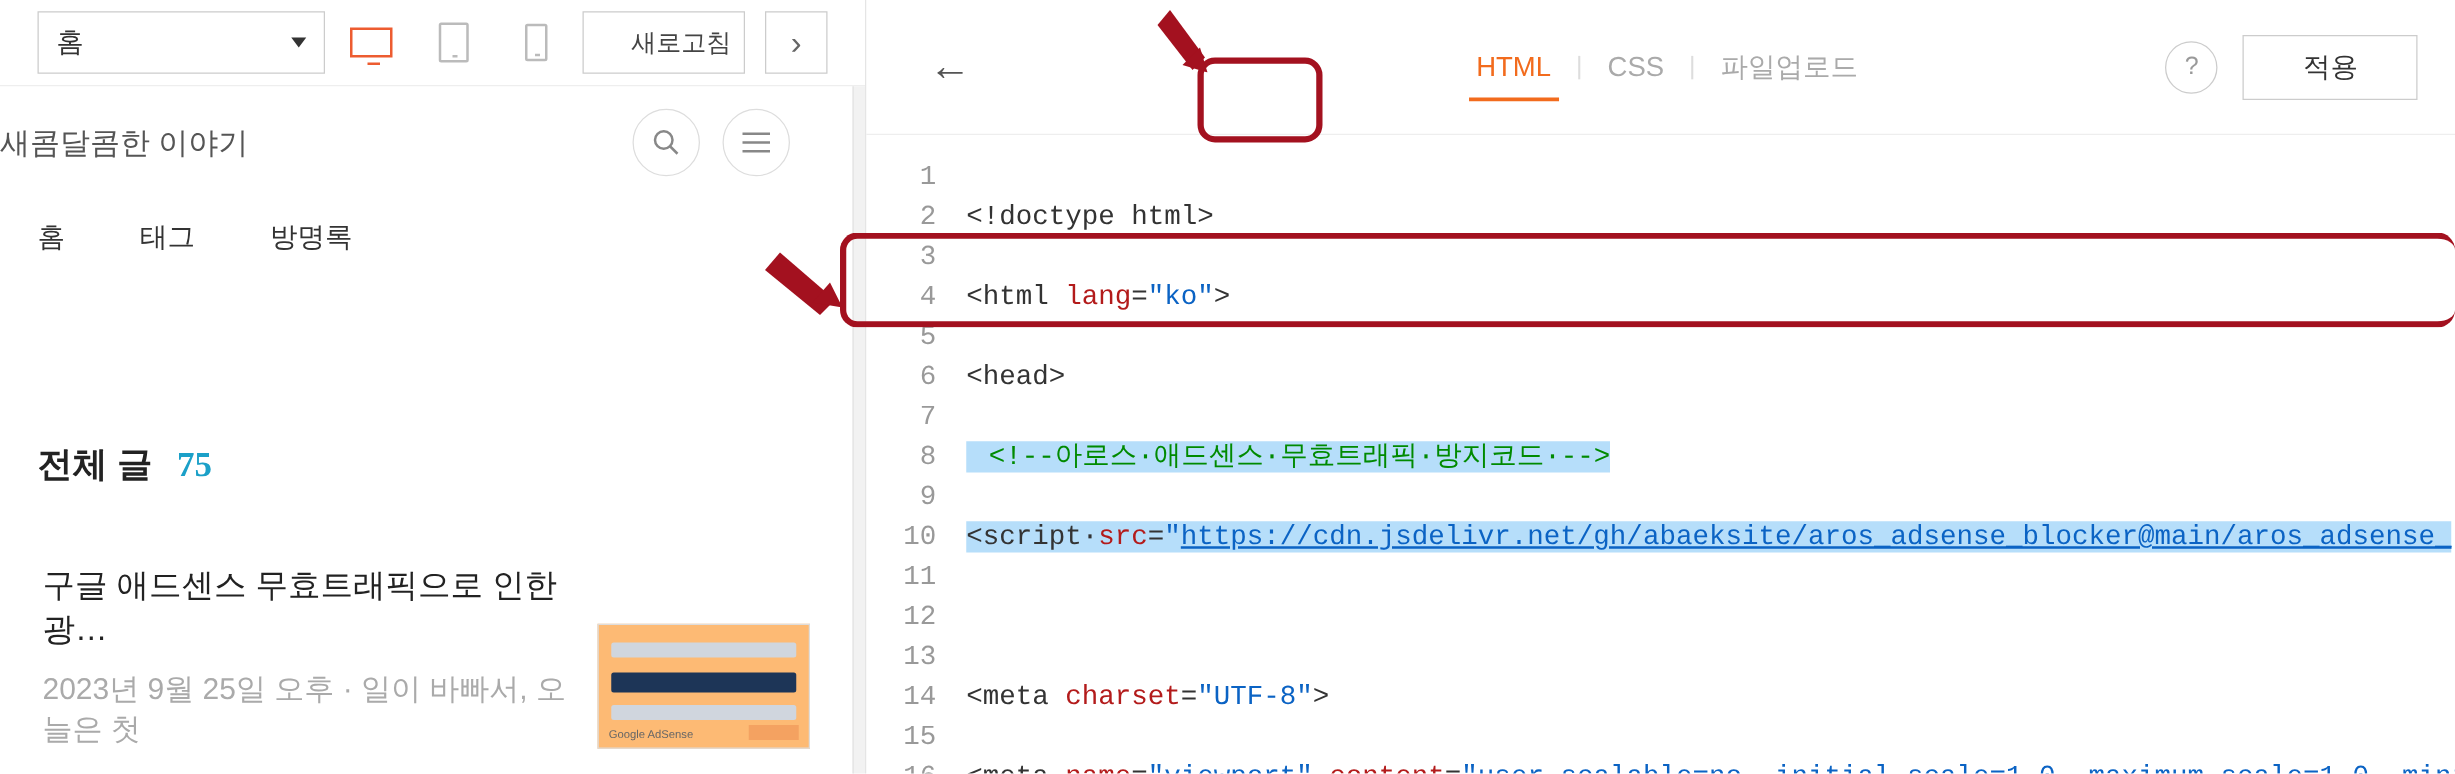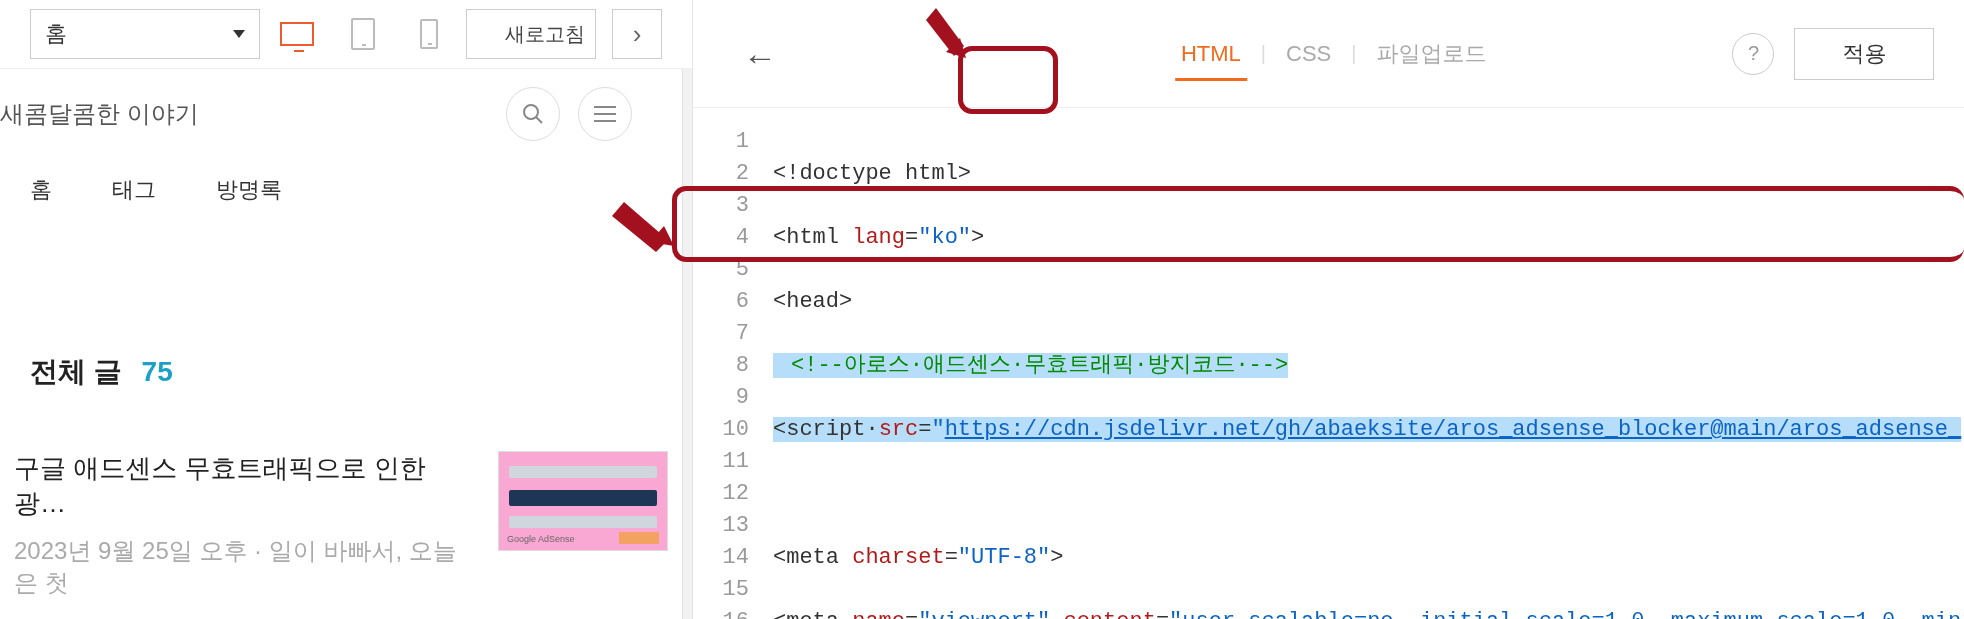--- a/index.html
+++ b/index.html
@@ -101,26 +101,26 @@
     border: 1px solid #ddd; background:#fff;
     display:flex;align-items:center;justify-content:center;
     cursor:pointer;
   }
   .search-svg { width:24px; height:24px; stroke:#888; fill:none; stroke-width:2;}
   .hamburger { display:flex;flex-direction:column;gap:5px;}
   .hamburger span{width:22px;height:2px;background:#888;}
   .blog-nav { display:flex; gap:60px; padding: 34px 0 28px 30px; font-size: 22px; color:#333;}
   .blog-nav span{cursor:pointer;}
   .post-count-row{ padding: 120px 30px 40px 30px; font-size: 28px; font-weight:600; color:#222;}
-  .post-count-row .count{ color:#1ba0c8; font-weight:600; margin-left:12px;}
-  .post-item { display:flex; padding: 20px 14px; gap: 24px; align-items:flex-start;}
+  .post-count-row .count{ color:#1ba0c8; font-weight:600; margin-left:12px;font-family:Liberation Serif, serif;}
+  .post-item { display:flex; padding: 20px 34px; gap: 24px; align-items:flex-end;}
   .post-text{flex:1;}
   .post-title{font-size:26px;color:#222;margin-bottom:14px;}
   .post-meta{font-size:24px;color:#aaa;}
-  .thumbnail{width:170px;height:100px;background:#f9a8d4;border:1px solid #ddd;position:relative;overflow:hidden;}
+  .thumbnail{width:170px;height:100px;background:#fdba74;border:1px solid #ddd;position:relative;overflow:hidden;}
   .thumb-bar{position:absolute;left:10px;right:10px;height:12px;border-radius:2px;}
   .thumb-bar.b1{top:14px;background:#d0d6de;}
   .thumb-bar.b2{top:38px;background:#1d3557;height:16px;}
   .thumb-bar.b3{top:64px;background:#d0d6de;}
   .thumb-badge{position:absolute;bottom:6px;right:8px;width:40px;height:12px;background:#f4a261;}
   .thumb-logo{position:absolute;bottom:6px;left:8px;font-size:9px;color:#666;}
 
   
   .right-pane { flex:1; height:100%; display:flex; flex-direction:column; background:#fff;}
   .right-toolbar {

